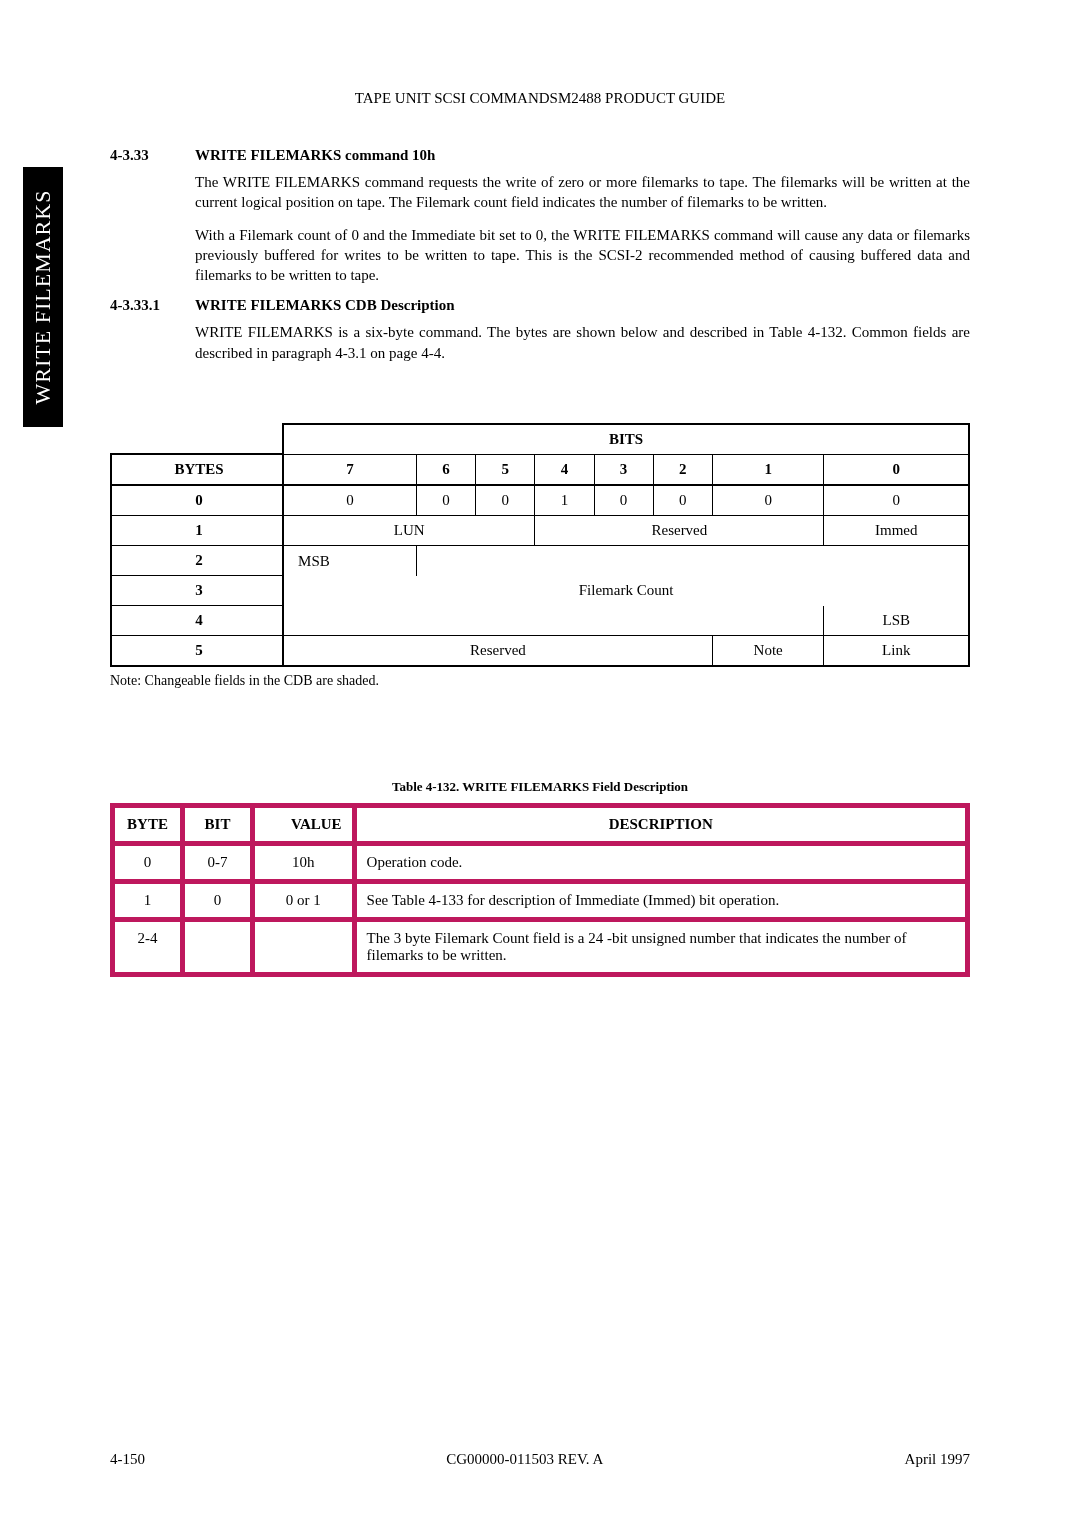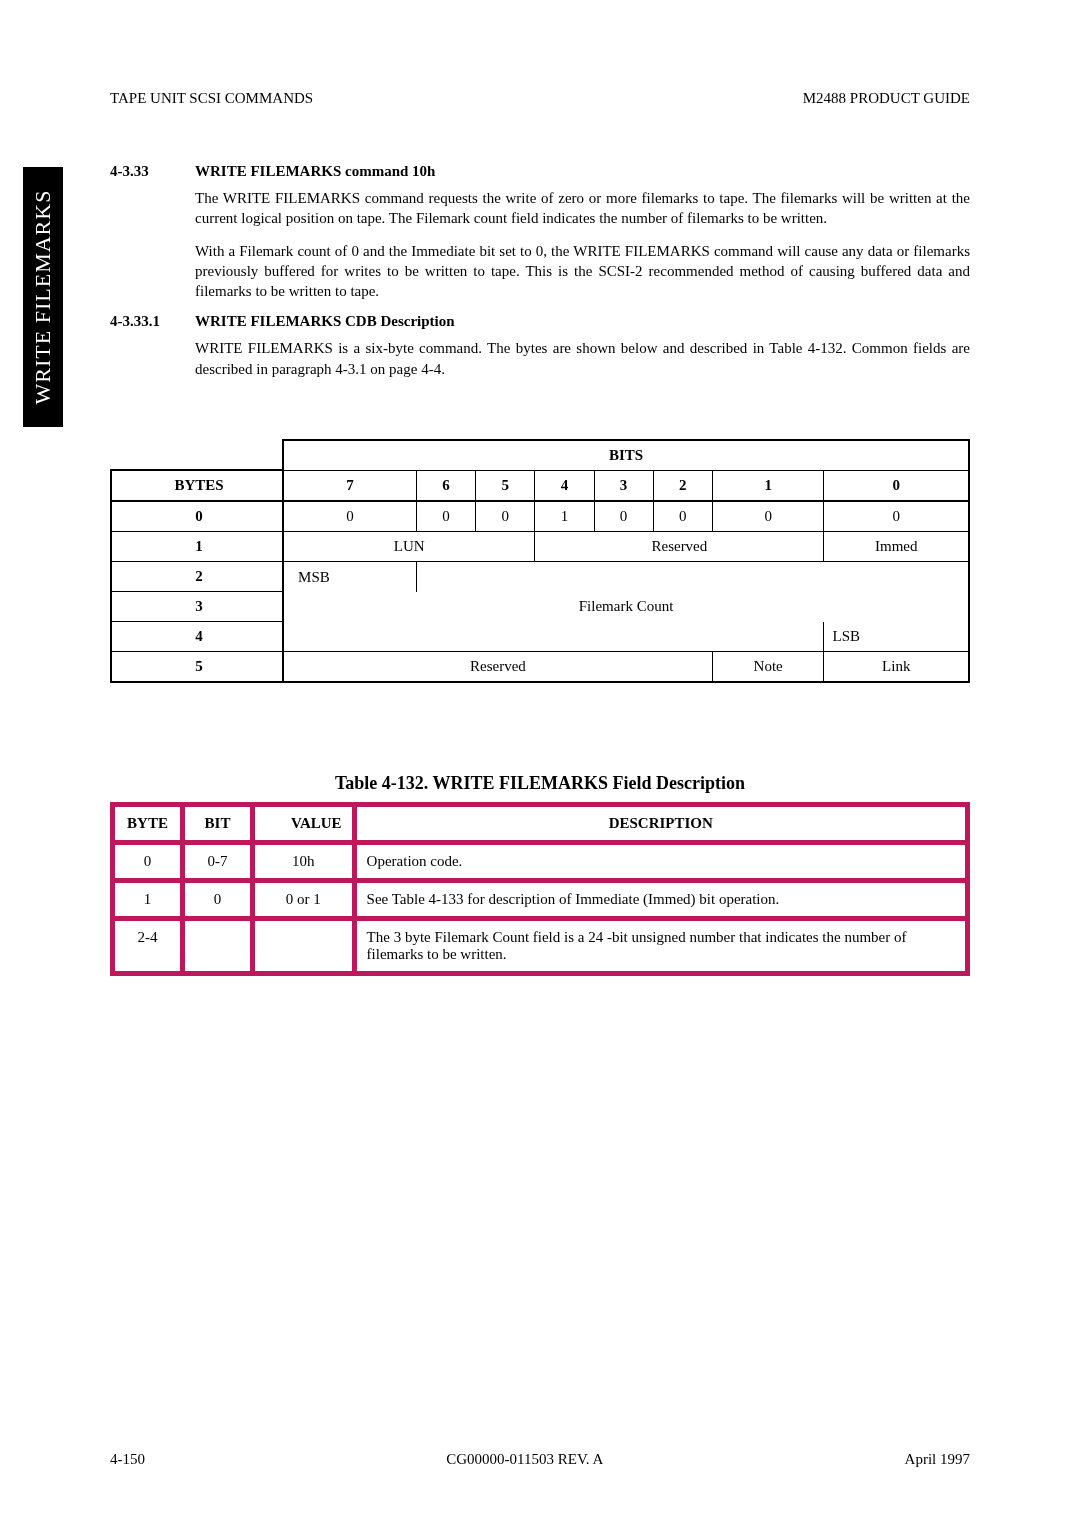--- a/index.html
+++ b/index.html
@@ -12,23 +12,23 @@
       font-size: 15px;
       color: #000;
       background: #fff;
       width: 1080px;
       height: 1528px;
       position: relative;
       padding: 90px 110px 60px 110px;
     }
     .header-row {
       display: flex;
-      justify-content: space-between;
-      font-size: 15px;
-      margin-bottom: 56px;
+      justify-content: center;
+      font-size: 15px;
+      margin-bottom: 40px;
     }
     .side-tab {
       position: absolute;
       left: 23px;
       top: 167px;
       width: 40px;
       height: 260px;
       background: #000;
       color: #fff;
       display: flex;
@@ -80,36 +80,36 @@
     .cdb-table .no-border-bottom { border-bottom: none; }
     .cdb-table .no-border-top { border-top: none; }
     .cdb-table .bits-header {
       font-weight: bold;
     }
     .cdb-table .bytes-header {
       font-weight: bold;
       padding-left: 12px;
     }
     .cdb-table .right {
-      text-align: left;
+      text-align: center;
     }
     .cdb-table .left {
       text-align: left;
       padding-left: 14px;
     }
     .table-note {
       font-size: 14px;
       margin-top: 6px;
     }
     .caption {
       text-align: center;
       font-weight: bold;
       margin-top: 90px;
       margin-bottom: 8px;
-      font-size: 18px;
+      font-size: 13px;
     }
     .desc-table td, .desc-table th {
       border: 5px solid #be185d;
       padding: 8px 10px;
       font-size: 15px;
       vertical-align: top;
       text-align: left;
     }
     .desc-table th {
       font-weight: bold;
@@ -209,20 +209,21 @@
       <td class="thick-right right no-border-top">LSB</td>
     </tr>
     <tr>
       <td class="bytes-header thick-left thick-bottom">5</td>
       <td colspan="6" class="thick-left thick-bottom">Reserved</td>
       <td class="thick-bottom">Note</td>
       <td class="thick-bottom thick-right">Link</td>
     </tr>
   </tbody>
     </table>
+  <div class="table-note">Note: Changeable fields in the CDB are shaded.</div>
 </div>
 
 <div class="caption">Table 4-132.   WRITE FILEMARKS Field Description</div>
 
 <table class="desc-table">
   <tbody>
       <tr>
     <th style="width:70px;">BYTE</th>
     <th style="width:70px;">BIT</th>
     <th style="width:100px;padding-left:36px;">VALUE</th>

